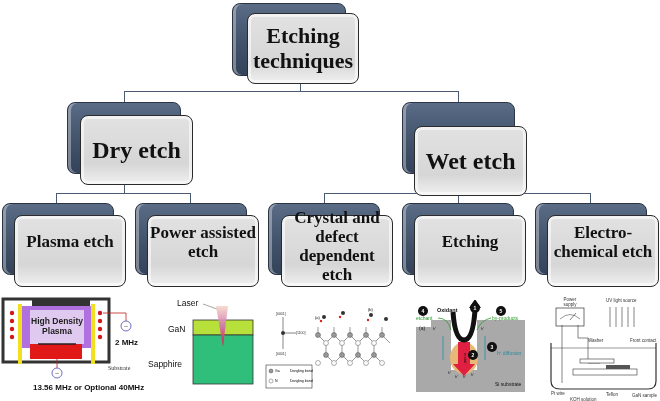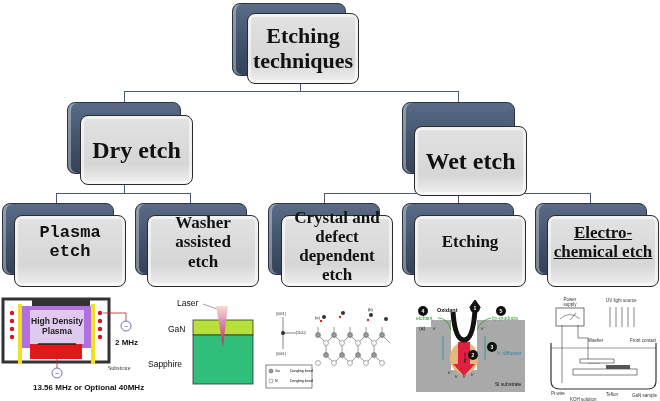--- a/index.html
+++ b/index.html
@@ -47,28 +47,28 @@
 </div>
 <div class="node">
   <div class="back" style="left:402px;top:102px;width:111px;height:70px;"></div>
   <div class="front" style="left:414px;top:126px;width:111px;height:68px;">
     <span class="label l2">Wet etch</span>
   </div>
 </div>
 
 <div class="node">
   <div class="back" style="left:2px;top:203px;width:110px;height:70px;"></div>
-  <div class="front" style="left:14px;top:215px;width:110px;height:70px;font-family:Liberation Mono, monospace;">
+  <div class="front" style="left:14px;top:215px;width:110px;height:70px;">
     <span class="label l3" style="white-space:pre-line;margin-top:-18px;">Plasma etch</span>
   </div>
 </div>
 <div class="node">
   <div class="back" style="left:135px;top:203px;width:110px;height:70px;"></div>
   <div class="front" style="left:147px;top:215px;width:110px;height:70px;">
-    <span class="label l3" style="white-space:pre-line;margin-top:-18px;">Washer assisted
+    <span class="label l3" style="white-space:pre-line;margin-top:-18px;">Power assisted
 etch</span>
   </div>
 </div>
 <div class="node">
   <div class="back" style="left:268px;top:203px;width:110px;height:70px;"></div>
   <div class="front" style="left:281px;top:215px;width:110px;height:70px;">
     <span class="label l3" style="white-space:pre-line;margin-top:-10px;">Crystal and
 defect
 dependent
 etch</span>
@@ -76,21 +76,21 @@
 </div>
 <div class="node">
   <div class="back" style="left:402px;top:203px;width:110px;height:70px;"></div>
   <div class="front" style="left:414px;top:215px;width:110px;height:70px;">
     <span class="label l3" style="white-space:pre-line;margin-top:-18px;">Etching</span>
   </div>
 </div>
 <div class="node">
   <div class="back" style="left:535px;top:203px;width:110px;height:70px;"></div>
   <div class="front" style="left:547px;top:215px;width:110px;height:70px;">
-    <span class="label l3" style="white-space:pre-line;margin-top:-18px;text-decoration:underline;">Electro-
+    <span class="label l3" style="white-space:pre-line;margin-top:-18px;">Electro-
 chemical etch</span>
   </div>
 </div>
 
 <svg style="position:absolute;left:0;top:296px;" width="150" height="105" viewBox="0 0 150 105">
   <rect x="3" y="3" width="106" height="63" fill="#fff" stroke="#333" stroke-width="3"></rect>
   <rect x="32" y="3" width="58" height="10" fill="#333"></rect>
   <rect x="18" y="8" width="4" height="60" fill="#f0e020"></rect>
   <rect x="91" y="8" width="4" height="60" fill="#f0e020"></rect>
   <rect x="22" y="10" width="69" height="42" fill="#b070e0"></rect>

